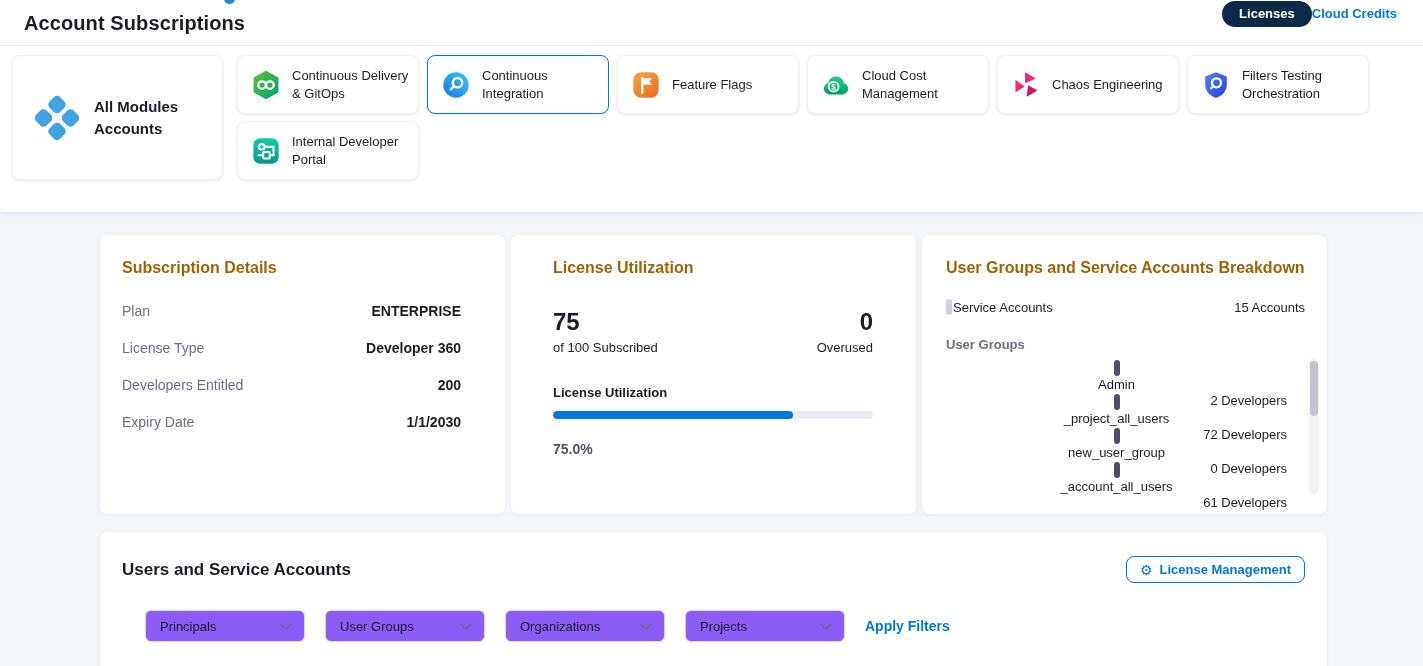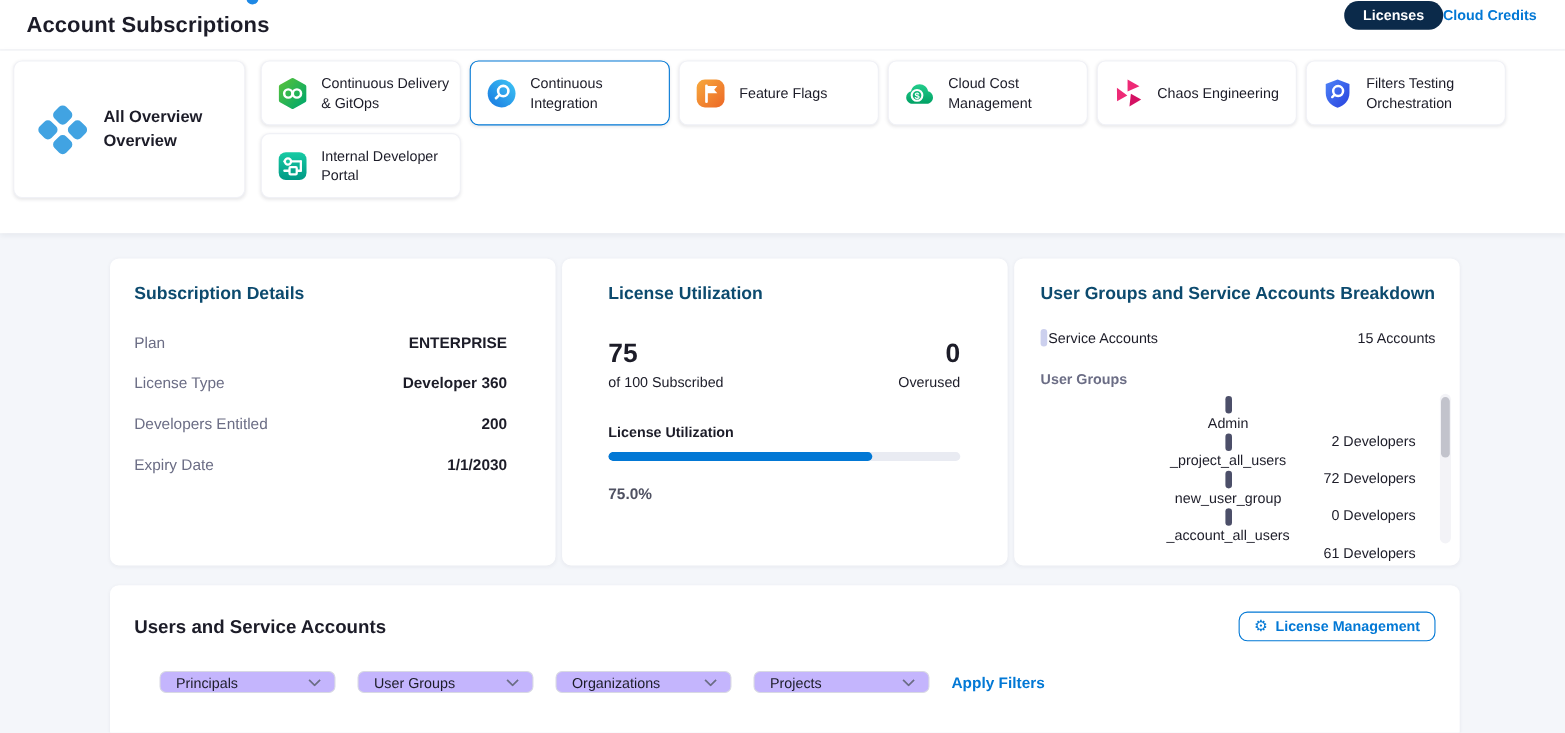--- a/index.html
+++ b/index.html
@@ -49,21 +49,21 @@
   }
   .module-card.selected { border:1.5px solid #0278d5; }
   .module-label { font-size:13px; font-weight:500; color:#1c1c28; line-height:1.35; width:128px; }
 
   
   .cards-row { margin:23px 0 0 100px; width:1227px; display:flex; gap:6px; }
   .card {
     background:#fff; border-radius:8px; height:279px;
     box-shadow:0 1px 4px rgba(40,41,61,.06);
   }
-  .card-title { font-size:16px; font-weight:700; color:#0c4a6e; }
+  .card-title { font-size:16px; font-weight:700; color:#a16207; }
 
   .card-sub { width:405px; padding:24px 44px 0 22px; }
   .card-sub .card-title { margin-bottom:26px; }
   .kv-row { display:flex; justify-content:space-between; align-items:center; margin-bottom:21px; }
   .kv-label { font-size:14px; color:#6b6d85; }
   .kv-value { font-size:14px; font-weight:700; color:#1c1c28; }
 
   .card-util { width:405px; padding:24px 43px 0 42px; }
   .card-util .card-title { margin-bottom:32px; }
   .util-numbers { display:flex; justify-content:space-between; }
@@ -105,21 +105,21 @@
   .bottom-head { display:flex; justify-content:space-between; align-items:center; }
   .bottom-title { font-size:17px; font-weight:700; color:#1c1c28; }
   .lm-button {
     display:flex; align-items:center; gap:7px; cursor:pointer; background:#fff;
     border:1px solid #0278d5; border-radius:8px; padding:5px 13px;
     color:#0278d5; font-size:13px; font-weight:600; font-family:inherit;
   }
   .gear { font-family:"DejaVu Sans",sans-serif; font-size:14px; line-height:1; }
   .filters-row { margin:27px 0 0 23px; display:flex; align-items:center; gap:20px; }
   .dropdown {
-    width:160px; height:20px; background:#c4b5fd; border:1px solid #d8d9e3;
+    width:160px; height:32px; background:#8b5cf6; border:1px solid #d8d9e3;
     border-radius:6px; display:flex; align-items:center; justify-content:space-between;
     padding:0 12px 0 14px; cursor:pointer;
   }
   .dd-label { font-size:13px; color:#1c1c28; }
   .apply-filters { color:#0278d5; font-size:14px; font-weight:700; cursor:pointer; }
 
   .icon-box { flex:none; display:flex; }
 </style>
 </head>
 <body>
@@ -139,21 +139,21 @@
     <span class="icon-box">
       <svg width="48" height="48" viewBox="0 0 48 48">
         <g transform="rotate(45 24 24)" fill="#41a3e2">
           <rect x="7" y="7" width="15" height="15" rx="4.5"></rect>
           <rect x="26" y="7" width="15" height="15" rx="4.5"></rect>
           <rect x="7" y="26" width="15" height="15" rx="4.5"></rect>
           <rect x="26" y="26" width="15" height="15" rx="4.5"></rect>
         </g>
       </svg>
     </span>
-    <span class="overview-label">All Overview Overview</span>
+    <span class="overview-label">All Modules Accounts</span>
   </div>
 
   <div class="module-grid">
 
     <div class="module-card">
       <span class="icon-box">
         <svg width="30" height="30" viewBox="0 0 32 32">
           <defs>
               <linearGradient id="gcd" x1="0" y1="0" x2="1" y2="1">
             <stop offset="0" stop-color="#55c13c"></stop>

